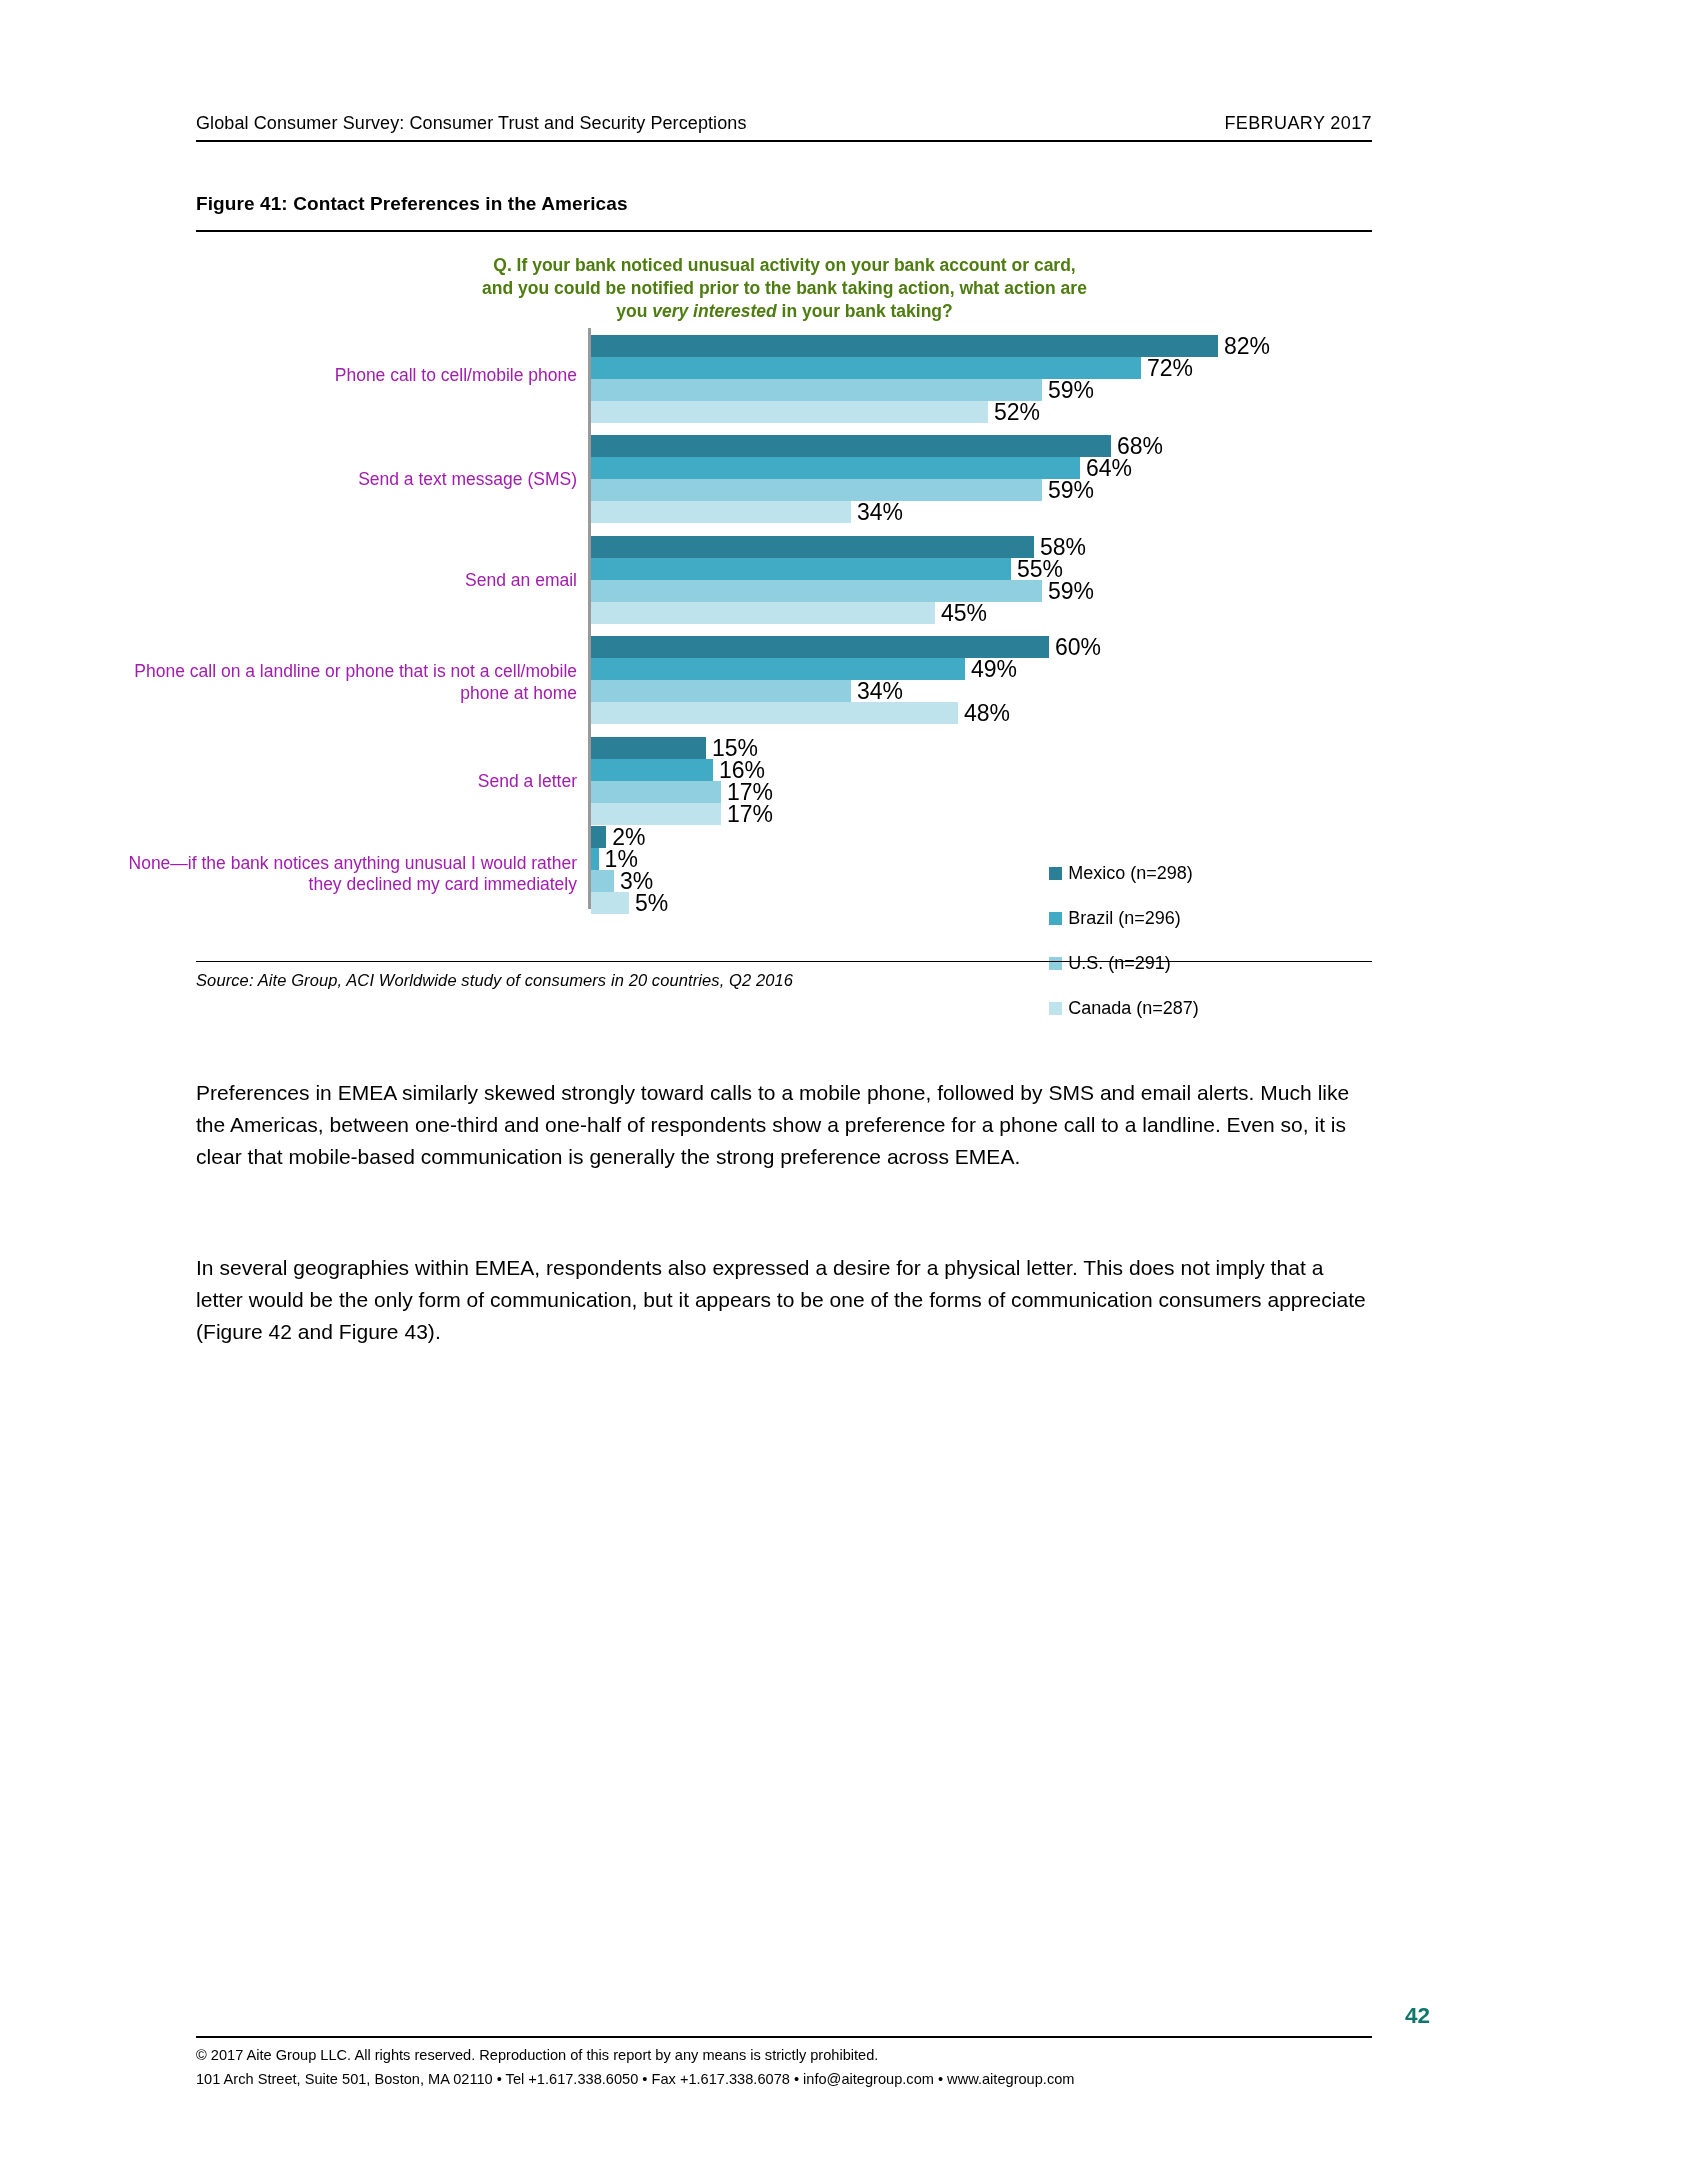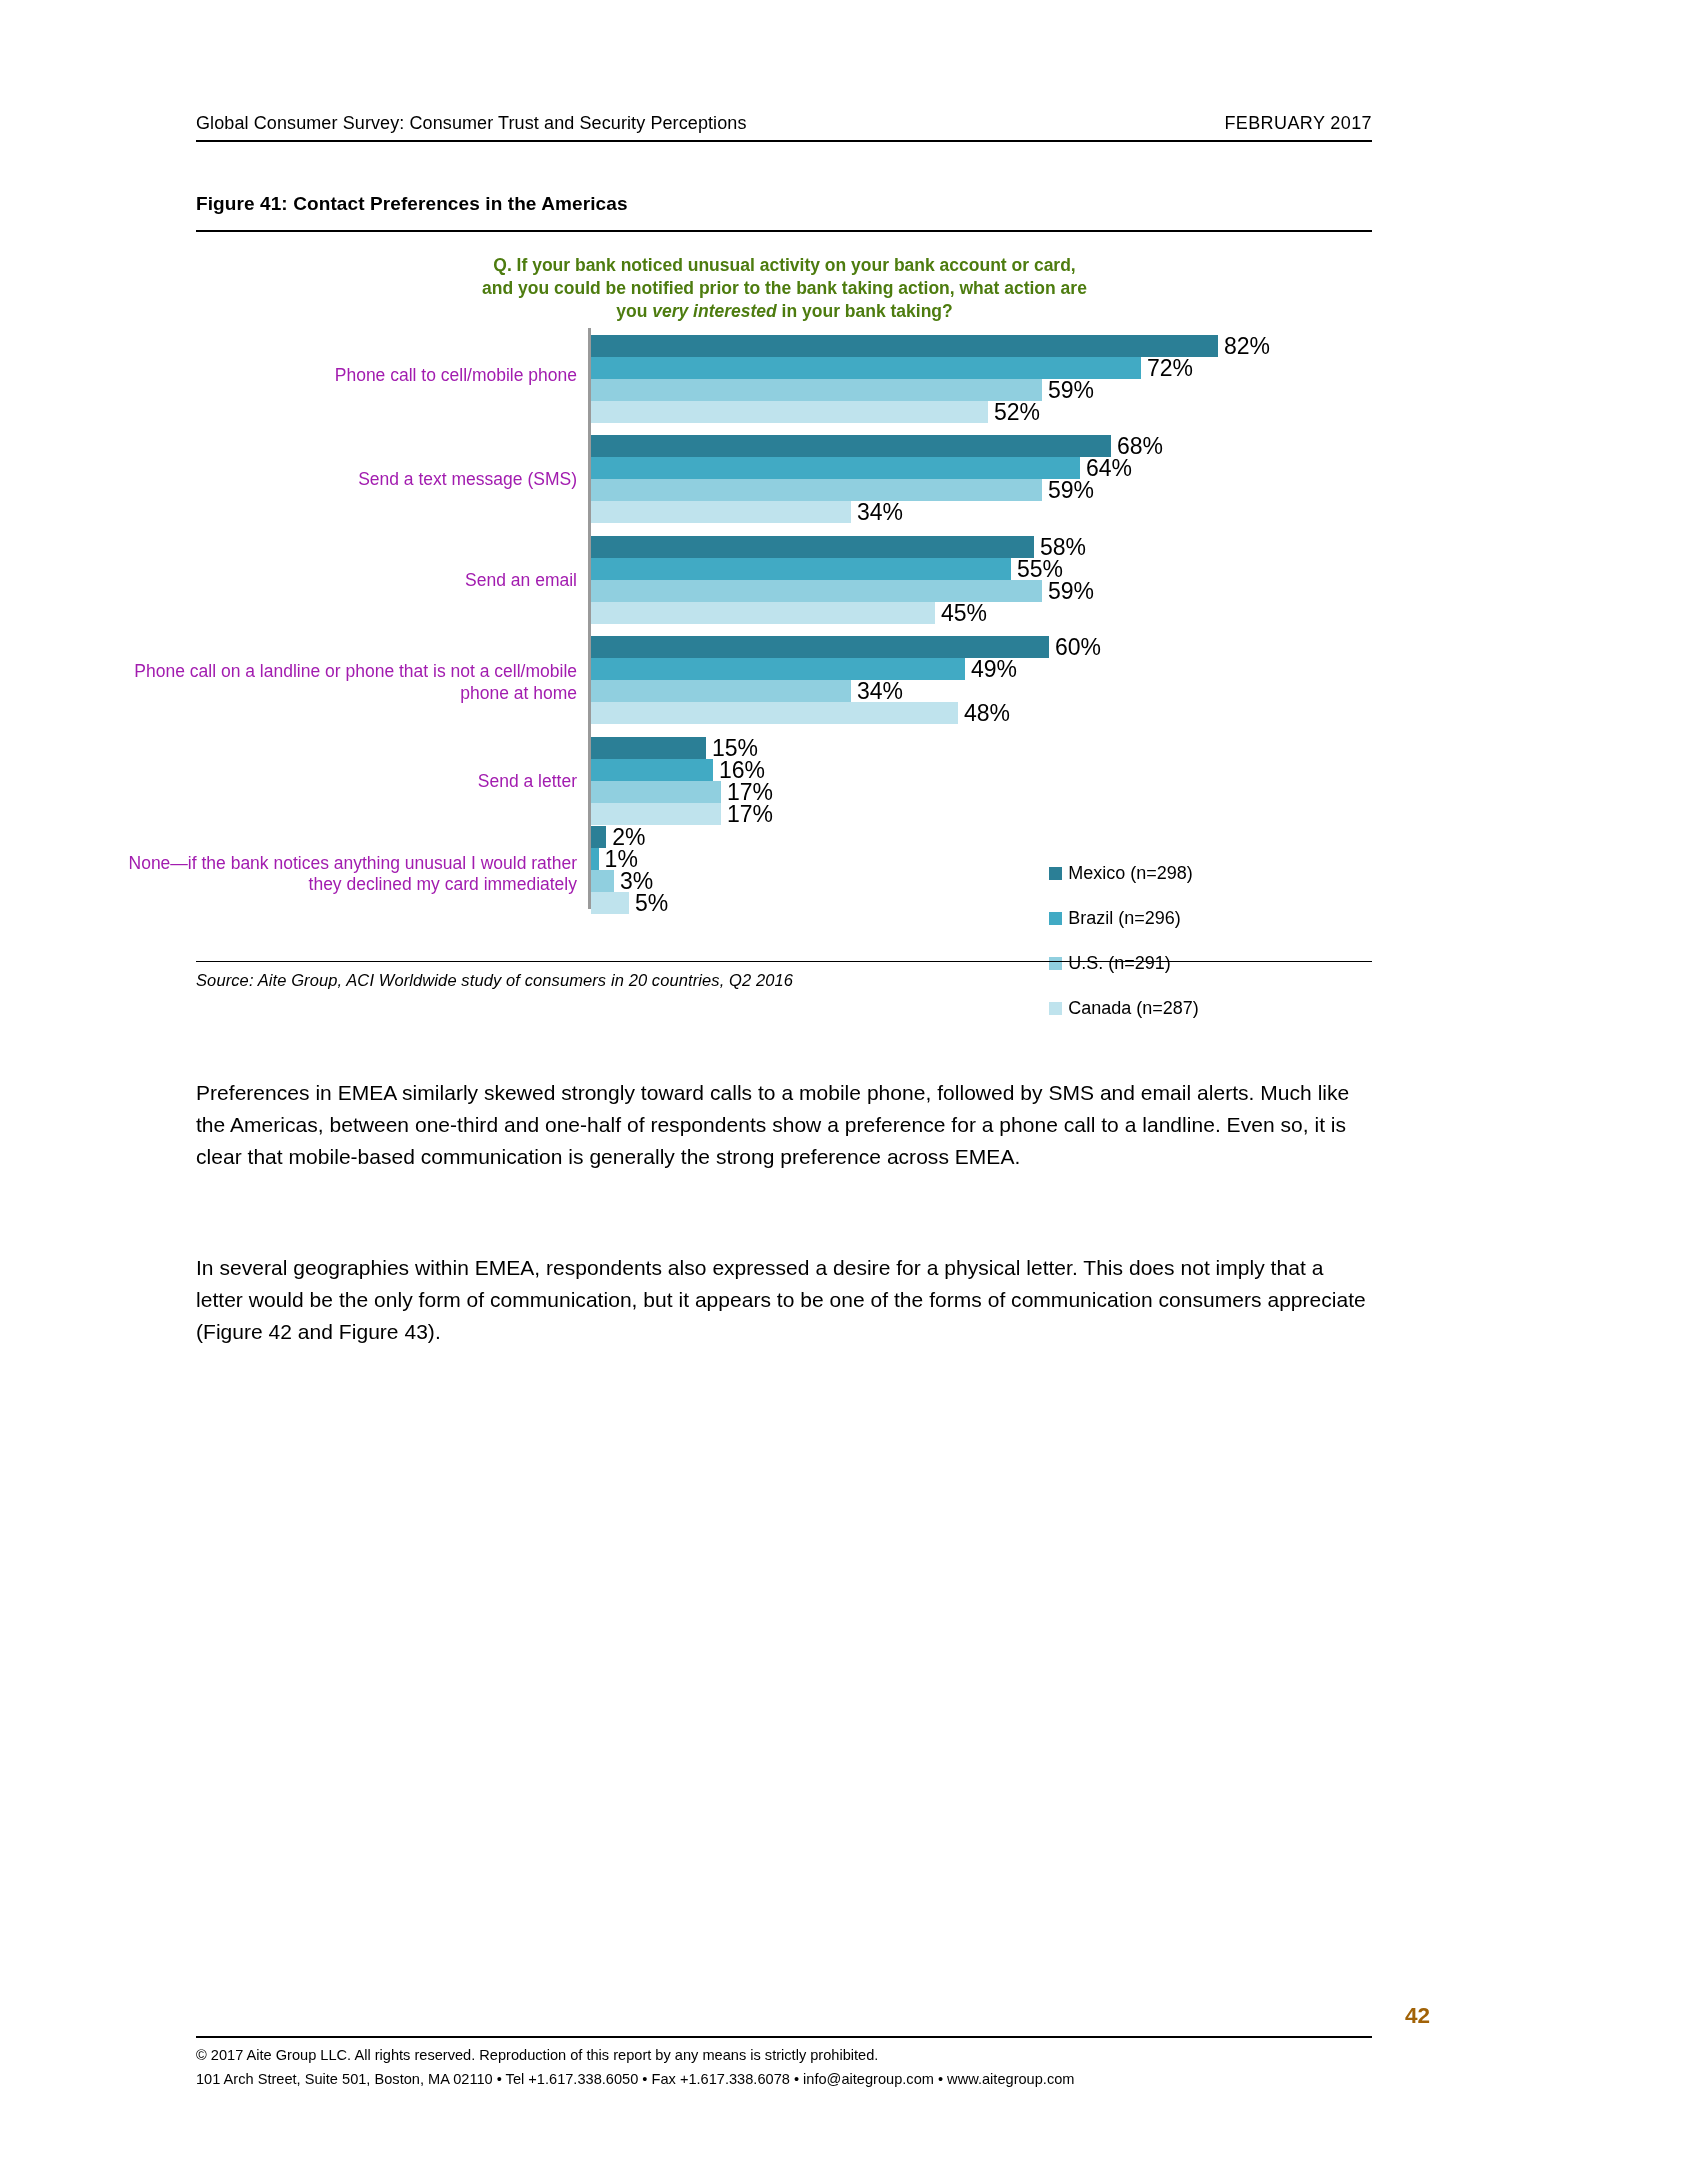--- a/index.html
+++ b/index.html
@@ -206,21 +206,21 @@
     font-size: 14.6px;
     line-height: 1.62;
     color: #000000;
   }
   .page-number {
     position: absolute;
     left: 1405px;
     top: 2003px;
     font-size: 22.5px;
     font-weight: bold;
-    color: #a16207;
+    color: #0f766e;
   }
 </style>
 </head>
 <body>
 
 <div class="page">
 
   <div class="doc-header">
     <div class="doc-header-left">Global Consumer Survey: Consumer Trust and Security Perceptions</div>
     <div class="doc-header-right">FEBRUARY 2017</div>

